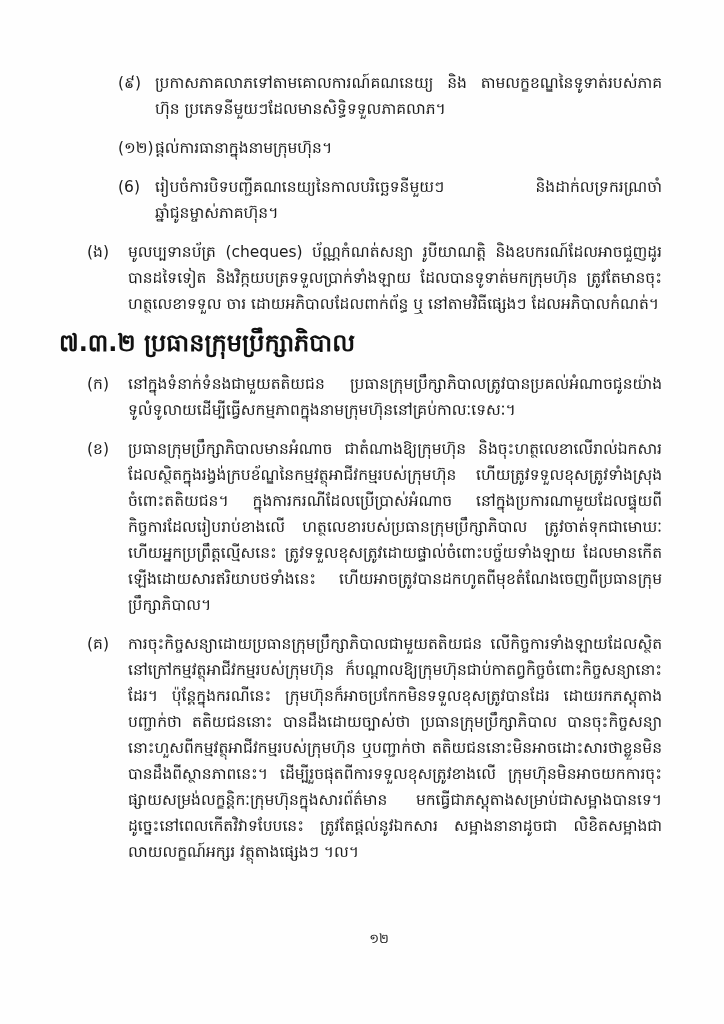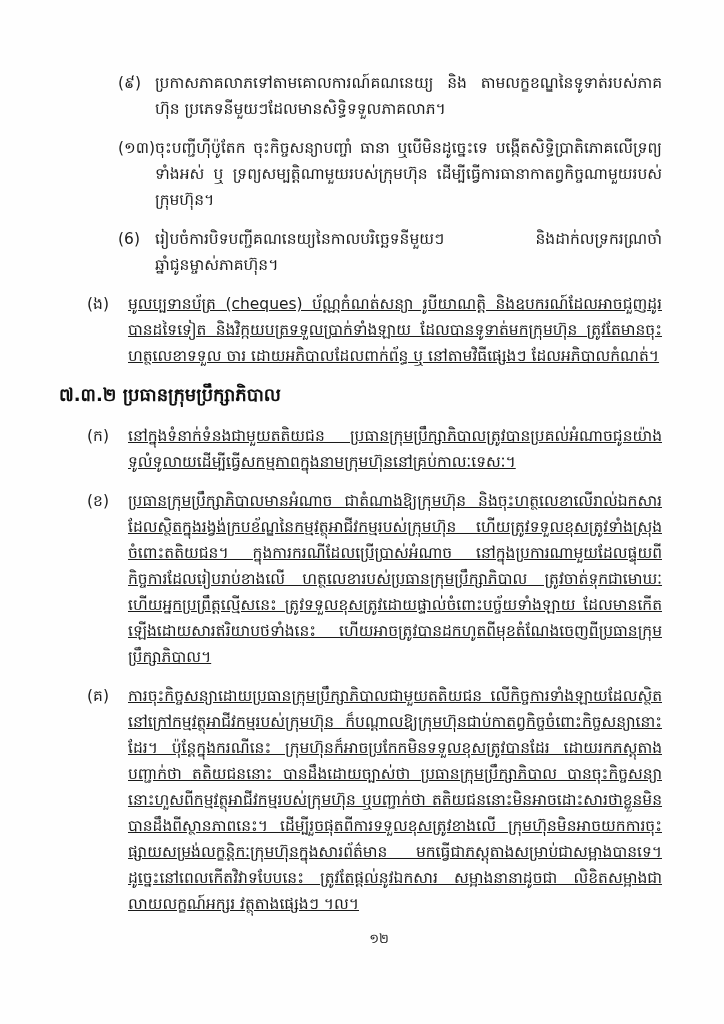--- a/index.html
+++ b/index.html
@@ -26,24 +26,24 @@
   .item {
     display: flex;
     align-items: flex-start;
     margin-bottom: 13px;
   }
   .num-item { margin-left: 59px; }
   .num-item .item-label { flex: 0 0 37px; }
   .num-item .item-text  { width: 507px; text-align: justify; }
   .let-item { margin-left: 28px; }
   .let-item .item-label { flex: 0 0 41px; }
-  .let-item .item-text  { width: 534px; text-align: justify; text-decoration: underline; }
+  .let-item .item-text  { width: 534px; text-align: justify; }
   .item-label { white-space: nowrap; }
   .section-heading {
-    font-size: 18px;
+    font-size: 24px;
     font-weight: bold;
     margin: 1px 0 15px 0;
     color: #111111;
   }
   .page-number {
     position: absolute;
     top: 926px;
     left: 17px;
     width: 724px;
     text-align: center;
@@ -54,22 +54,22 @@
 </head>
 <body>
 
 <div class="page body-text">
 
   <div class="item num-item">
     <span class="item-label">(៩)</span>
     <span class="item-text">ប្រកាសភាគលាភទៅតាមគោលការណ៍គណនេយ្យ និង តាមលក្ខខណ្ឌនៃទូទាត់របស់ភាគហ៊ុន ប្រភេទនីមួយៗដែលមានសិទ្ធិទទួលភាគលាភ។</span>
   </div>
   <div class="item num-item">
-    <span class="item-label">(១៣)</span>
-    <span class="item-text">ចុះបញ្ជីហ៊ីប៉ូតែក ចុះកិច្ចសន្យាបញ្ចាំ ធានា ឬបើមិនដូច្នេះទេ បង្កើតសិទ្ធិប្រាតិភោគលើទ្រព្យទាំងអស់ ឬ ទ្រព្យសម្បត្តិណាមួយរបស់ក្រុមហ៊ុន ដើម្បីធ្វើការធានាកាតព្វកិច្ចណាមួយរបស់ក្រុមហ៊ុន។</span>
+    <span class="item-label">(១២)</span>
+    <span class="item-text">ផ្តល់ការធានាក្នុងនាមក្រុមហ៊ុន។</span>
   </div>
   <div class="item num-item">
     <span class="item-label">(6)</span>
     <span class="item-text">រៀបចំការបិទបញ្ជីគណនេយ្យនៃកាលបរិច្ឆេទនីមួយៗ និងដាក់លទ្រករណ្រចាំឆ្នាំជូនម្ចាស់ភាគហ៊ុន។</span>
   </div>
 
   <div class="item let-item">
     <span class="item-label">(ង)</span>
     <span class="item-text">មូលប្បទានប័ត្រ (cheques) ប័ណ្ណកំណត់សន្យា រូបីយាណត្តិ និងឧបករណ៍ដែលអាចជួញដូរបានដទៃទៀត និងវិក្កយបត្រទទួលប្រាក់ទាំងឡាយ ដែលបានទូទាត់មកក្រុមហ៊ុន ត្រូវតែមានចុះហត្ថលេខាទទួល ចារ ដោយអភិបាលដែលពាក់ព័ន្ធ ឬ នៅតាមវិធីផ្សេងៗ ដែលអភិបាលកំណត់។</span>
   </div>

